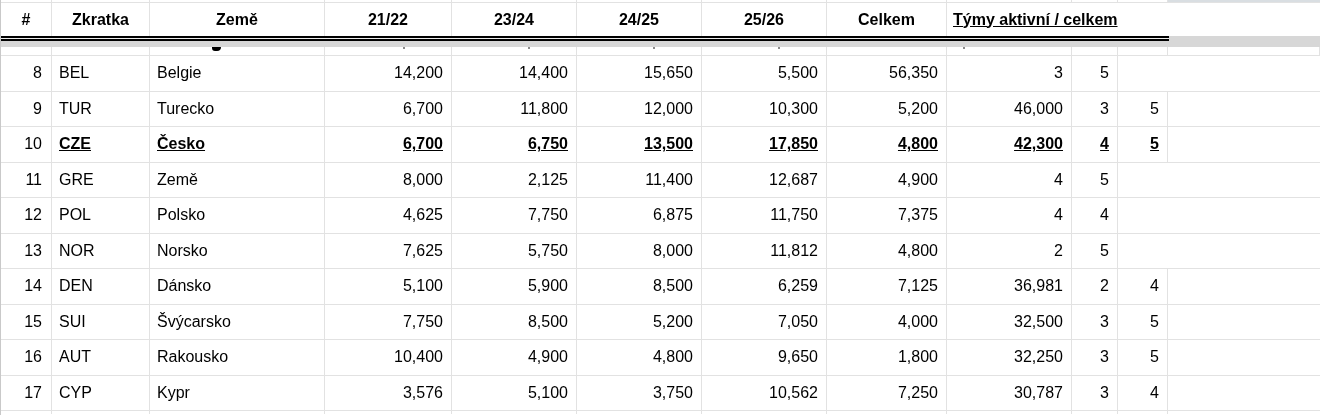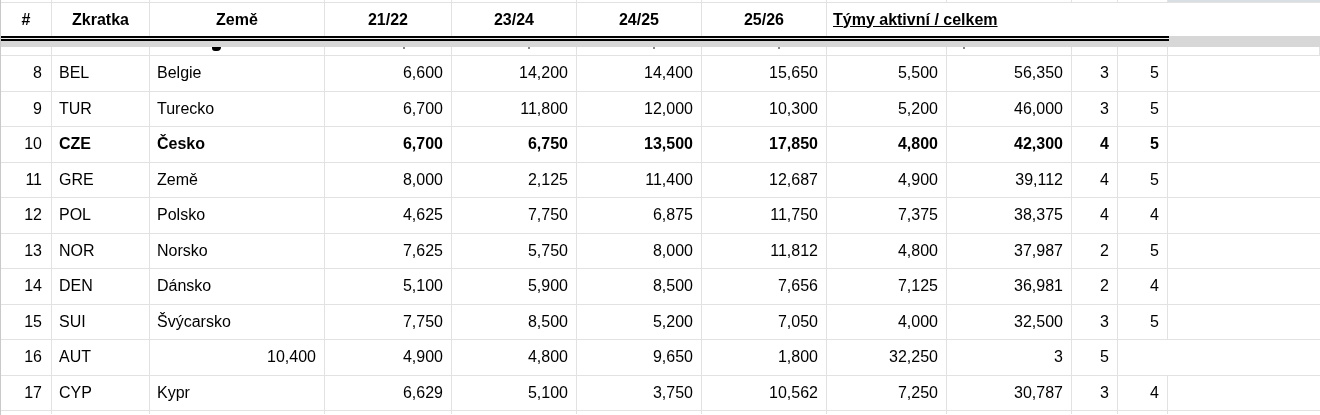--- a/index.html
+++ b/index.html
@@ -47,21 +47,21 @@
   .partial-row .c{height:100%;}
   .frag{position:absolute;background:#000;}
   .frag.g-tail{left:211px;top:0;width:9px;height:4px;border-radius:0 0 4px 3px;}
   .frag.speck{width:2px;height:2px;top:0;background:#8a8a8a;}
   
   .body-row{height:35.5px;border-bottom:1px solid #e2e2e2;}
   .body-row .c{height:100%;}
   .num{justify-content:flex-end;padding-right:8px;}
   .txt{justify-content:flex-start;padding-left:7px;}
   .rank{justify-content:flex-end;padding-right:9px;}
-  .body-row.highlight .bold-on-hl{font-weight:bold;}
+  .body-row.highlight .bold-on-hl{font-weight:bold;text-decoration:underline;}
   
   .bottom-sliver{height:3px;}
   .bottom-sliver .c{height:100%;}
 </style>
 </head>
 <body>
 
 <div class="sheet">
 
   <div class="grid-row top-sliver">
@@ -80,20 +80,21 @@
   </div>
 
   <div class="grid-row header-row">
     <div class="c">#</div>
     <div class="c">Zkratka</div>
     <div class="c">Země</div>
     <div class="c">21/22</div>
     <div class="c">23/24</div>
     <div class="c">24/25</div>
     <div class="c">25/26</div>
+    <div class="c">Celkem</div>
     <div class="c teams-head">Týmy aktivní / celkem</div>
   </div>
 
   <div class="underline-strip">
     <div class="dbl"></div>
     <div class="rest"></div>
   </div>
 
   <div class="frozen-band"></div>
 
@@ -116,21 +117,20 @@
     <div class="frag speck" style="left:652px"></div>
     <div class="frag speck" style="left:777px"></div>
     <div class="frag speck" style="left:962px"></div>
   </div>
 
   <div id="body-rows">
       <div class="grid-row body-row">
     <div class="c rank">8</div>
     <div class="c txt bold-on-hl">BEL</div>
     <div class="c txt bold-on-hl">Belgie</div>
-    <div class="c num bold-on-hl">6,600</div>
     <div class="c num bold-on-hl">14,200</div>
     <div class="c num bold-on-hl">14,400</div>
     <div class="c num bold-on-hl">15,650</div>
     <div class="c num bold-on-hl">5,500</div>
     <div class="c num bold-on-hl">56,350</div>
     <div class="c num bold-on-hl">3</div>
     <div class="c num bold-on-hl">5</div>
     <div class="c"></div>
   </div>
       <div class="grid-row body-row">
@@ -163,61 +163,58 @@
   </div>
       <div class="grid-row body-row">
     <div class="c rank">11</div>
     <div class="c txt bold-on-hl">GRE</div>
     <div class="c txt bold-on-hl">Země</div>
     <div class="c num bold-on-hl">8,000</div>
     <div class="c num bold-on-hl">2,125</div>
     <div class="c num bold-on-hl">11,400</div>
     <div class="c num bold-on-hl">12,687</div>
     <div class="c num bold-on-hl">4,900</div>
-    <div class="c num bold-on-hl">39,112</div>
     <div class="c num bold-on-hl">4</div>
     <div class="c num bold-on-hl">5</div>
     <div class="c"></div>
   </div>
       <div class="grid-row body-row">
     <div class="c rank">12</div>
     <div class="c txt bold-on-hl">POL</div>
     <div class="c txt bold-on-hl">Polsko</div>
     <div class="c num bold-on-hl">4,625</div>
     <div class="c num bold-on-hl">7,750</div>
     <div class="c num bold-on-hl">6,875</div>
     <div class="c num bold-on-hl">11,750</div>
     <div class="c num bold-on-hl">7,375</div>
-    <div class="c num bold-on-hl">38,375</div>
     <div class="c num bold-on-hl">4</div>
     <div class="c num bold-on-hl">4</div>
     <div class="c"></div>
   </div>
       <div class="grid-row body-row">
     <div class="c rank">13</div>
     <div class="c txt bold-on-hl">NOR</div>
     <div class="c txt bold-on-hl">Norsko</div>
     <div class="c num bold-on-hl">7,625</div>
     <div class="c num bold-on-hl">5,750</div>
     <div class="c num bold-on-hl">8,000</div>
     <div class="c num bold-on-hl">11,812</div>
     <div class="c num bold-on-hl">4,800</div>
-    <div class="c num bold-on-hl">37,987</div>
     <div class="c num bold-on-hl">2</div>
     <div class="c num bold-on-hl">5</div>
     <div class="c"></div>
   </div>
       <div class="grid-row body-row">
     <div class="c rank">14</div>
     <div class="c txt bold-on-hl">DEN</div>
     <div class="c txt bold-on-hl">Dánsko</div>
     <div class="c num bold-on-hl">5,100</div>
     <div class="c num bold-on-hl">5,900</div>
     <div class="c num bold-on-hl">8,500</div>
-    <div class="c num bold-on-hl">7,656</div>
+    <div class="c num bold-on-hl">6,259</div>
     <div class="c num bold-on-hl">7,125</div>
     <div class="c num bold-on-hl">36,981</div>
     <div class="c num bold-on-hl">2</div>
     <div class="c num bold-on-hl">4</div>
     <div class="c"></div>
   </div>
       <div class="grid-row body-row">
     <div class="c rank">15</div>
     <div class="c txt bold-on-hl">SUI</div>
     <div class="c txt bold-on-hl">Švýcarsko</div>
@@ -227,35 +224,36 @@
     <div class="c num bold-on-hl">7,050</div>
     <div class="c num bold-on-hl">4,000</div>
     <div class="c num bold-on-hl">32,500</div>
     <div class="c num bold-on-hl">3</div>
     <div class="c num bold-on-hl">5</div>
     <div class="c"></div>
   </div>
       <div class="grid-row body-row">
     <div class="c rank">16</div>
     <div class="c txt bold-on-hl">AUT</div>
+    <div class="c txt bold-on-hl">Rakousko</div>
     <div class="c num bold-on-hl">10,400</div>
     <div class="c num bold-on-hl">4,900</div>
     <div class="c num bold-on-hl">4,800</div>
     <div class="c num bold-on-hl">9,650</div>
     <div class="c num bold-on-hl">1,800</div>
     <div class="c num bold-on-hl">32,250</div>
     <div class="c num bold-on-hl">3</div>
     <div class="c num bold-on-hl">5</div>
     <div class="c"></div>
   </div>
       <div class="grid-row body-row">
     <div class="c rank">17</div>
     <div class="c txt bold-on-hl">CYP</div>
     <div class="c txt bold-on-hl">Kypr</div>
-    <div class="c num bold-on-hl">6,629</div>
+    <div class="c num bold-on-hl">3,576</div>
     <div class="c num bold-on-hl">5,100</div>
     <div class="c num bold-on-hl">3,750</div>
     <div class="c num bold-on-hl">10,562</div>
     <div class="c num bold-on-hl">7,250</div>
     <div class="c num bold-on-hl">30,787</div>
     <div class="c num bold-on-hl">3</div>
     <div class="c num bold-on-hl">4</div>
     <div class="c"></div>
   </div>
     </div>

